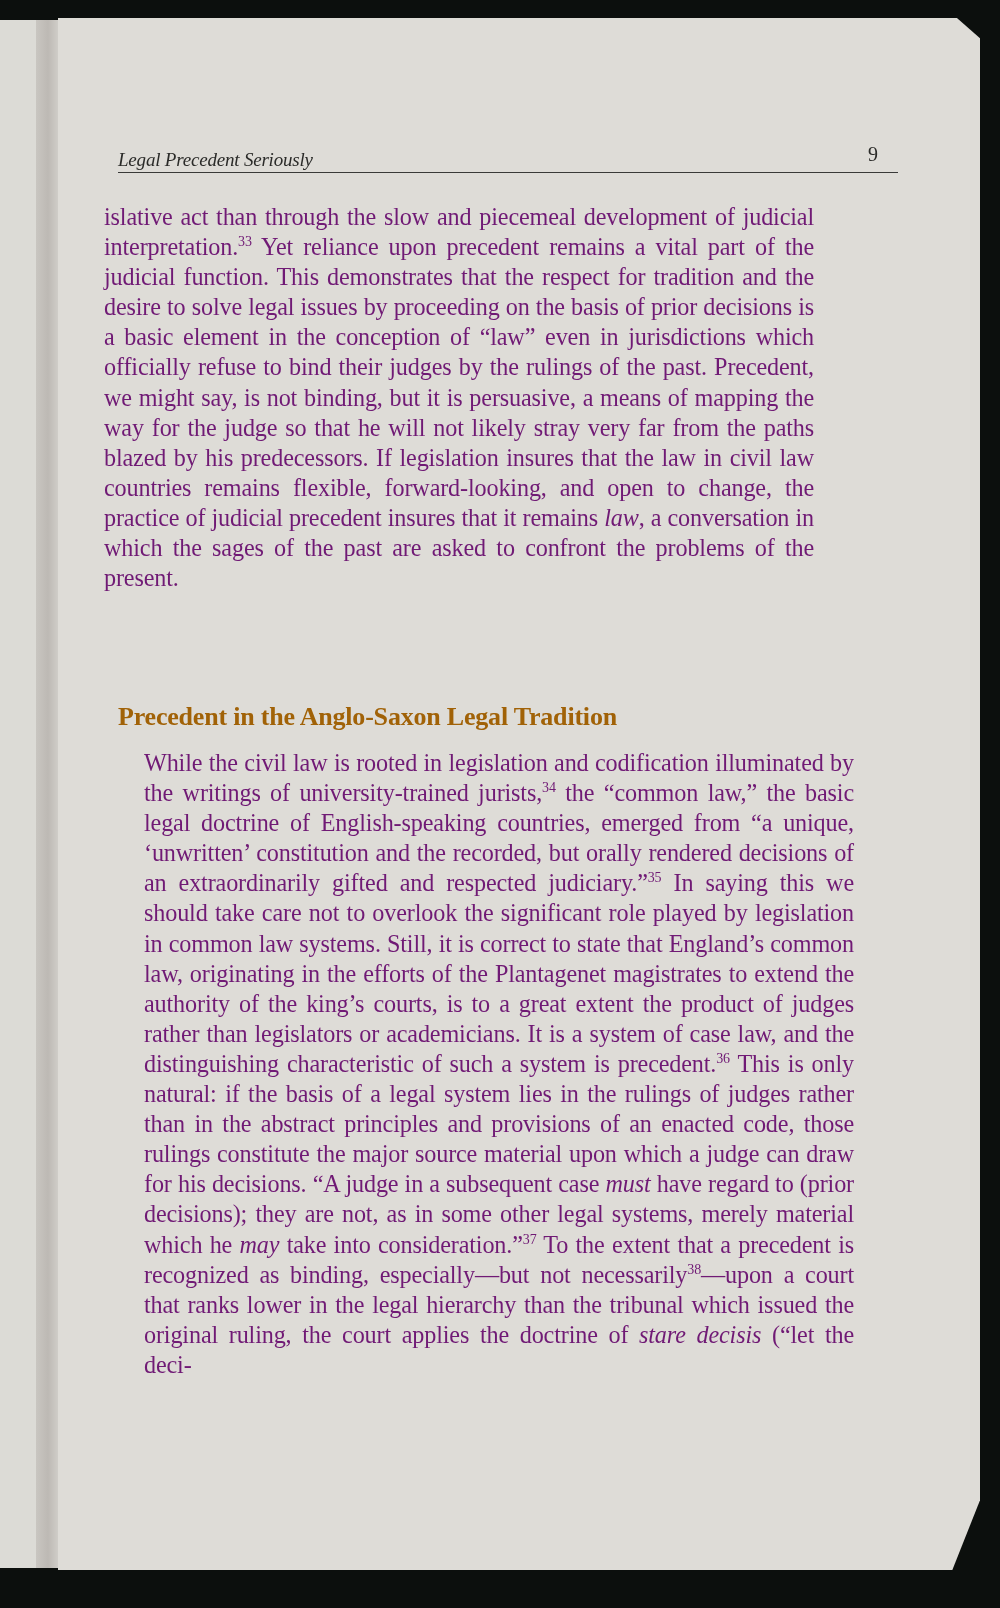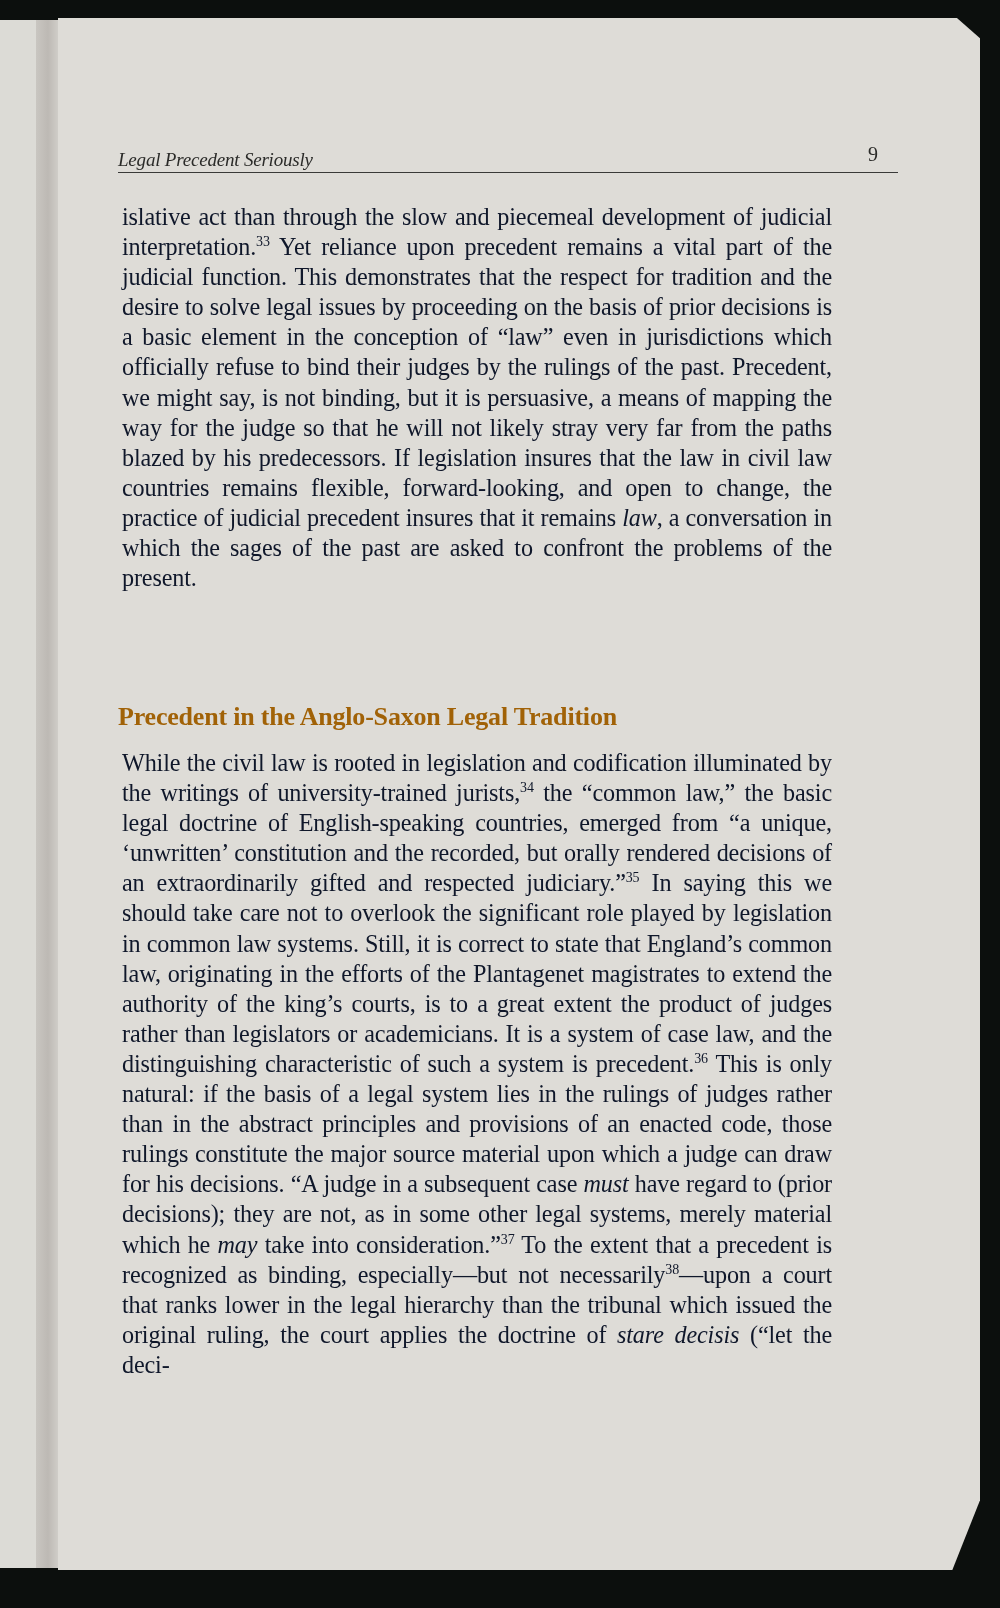--- a/index.html
+++ b/index.html
@@ -58,33 +58,33 @@
     }
     .folio {
       position: absolute;
       right: 20px;
       bottom: 6px;
       font-size: 20px;
       color: #2b2b29;
     }
     .body-text {
       position: absolute;
-      left: 64px;
+      left: 46px;
       width: 710px;
       font-size: 24.2px;
       line-height: 30.1px;
-      color: #0f172a;
+      color: #701a75;
       text-align: justify;
       letter-spacing: -0.15px;
     }
     .body-text p {
       margin: 0;
     }
     .block1 { top: 184px; }
-    .block2 { top: 730px; }
+    .block2 { top: 730px; margin-left: 40px; }
     .section-heading {
       position: absolute;
       left: 60px;
       width: 760px;
       top: 662px;
       text-align: left;
       font-weight: bold;
       font-size: 26px;
       color: #a16207;
       letter-spacing: -0.2px;

